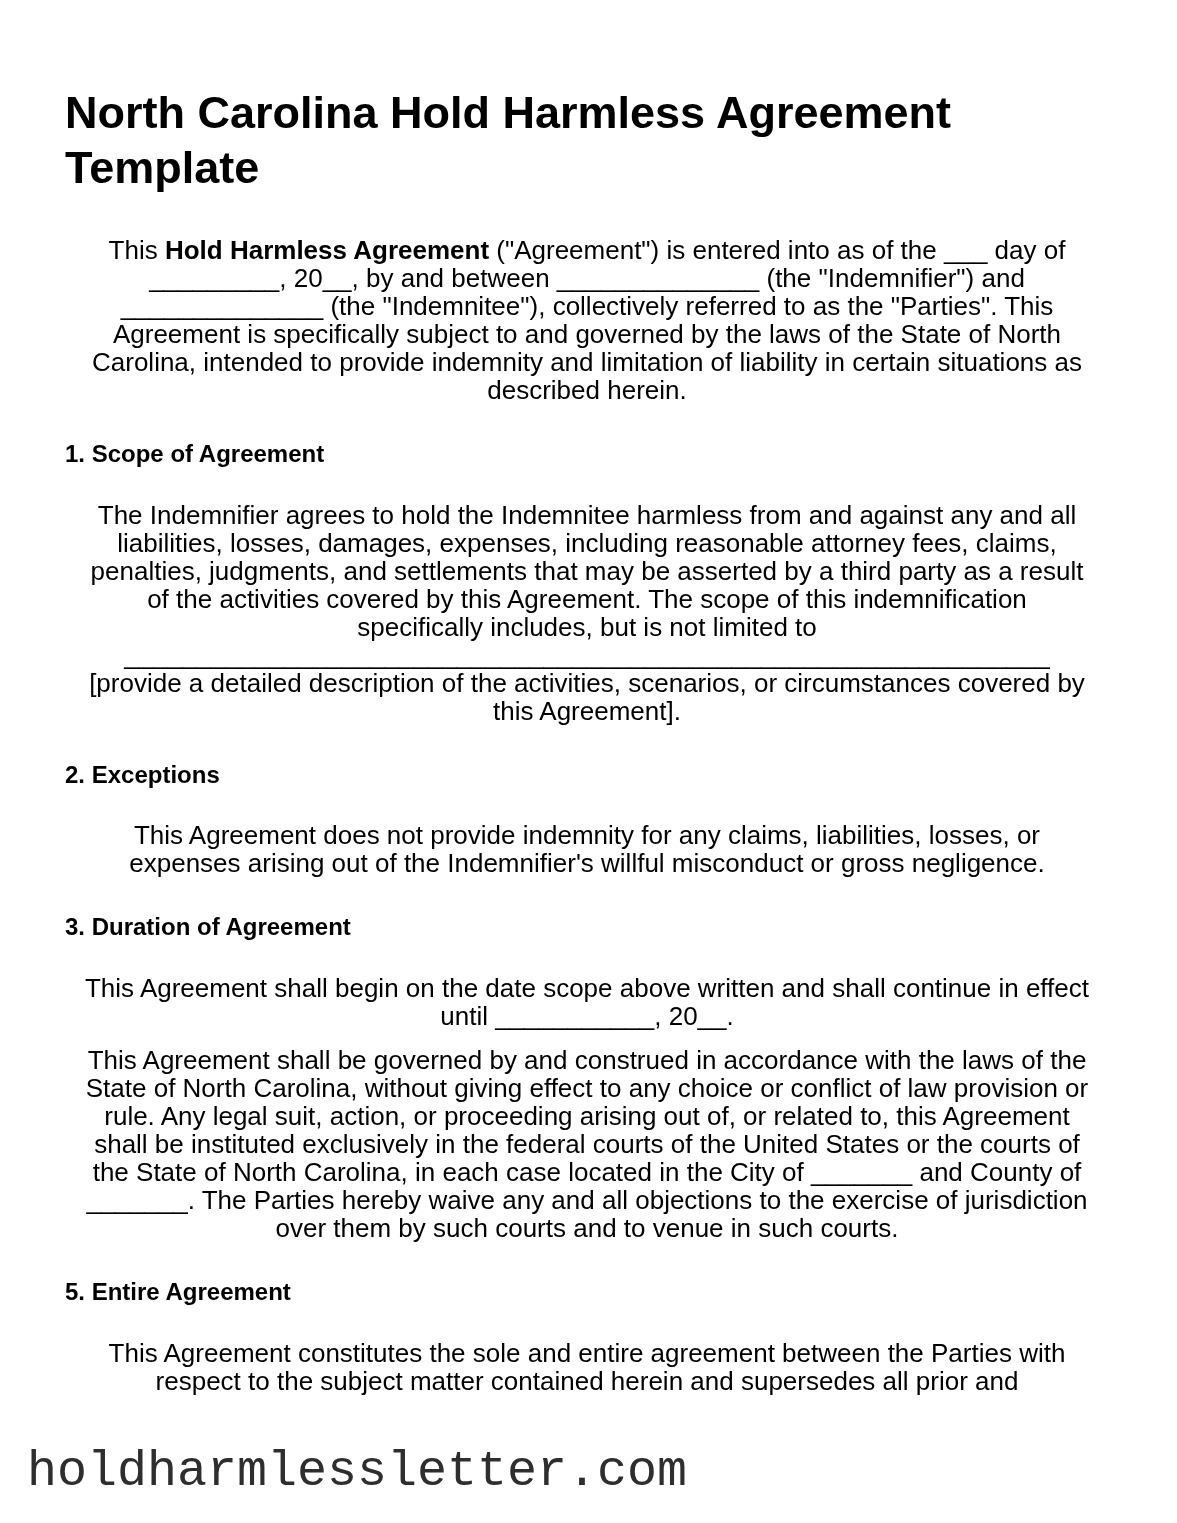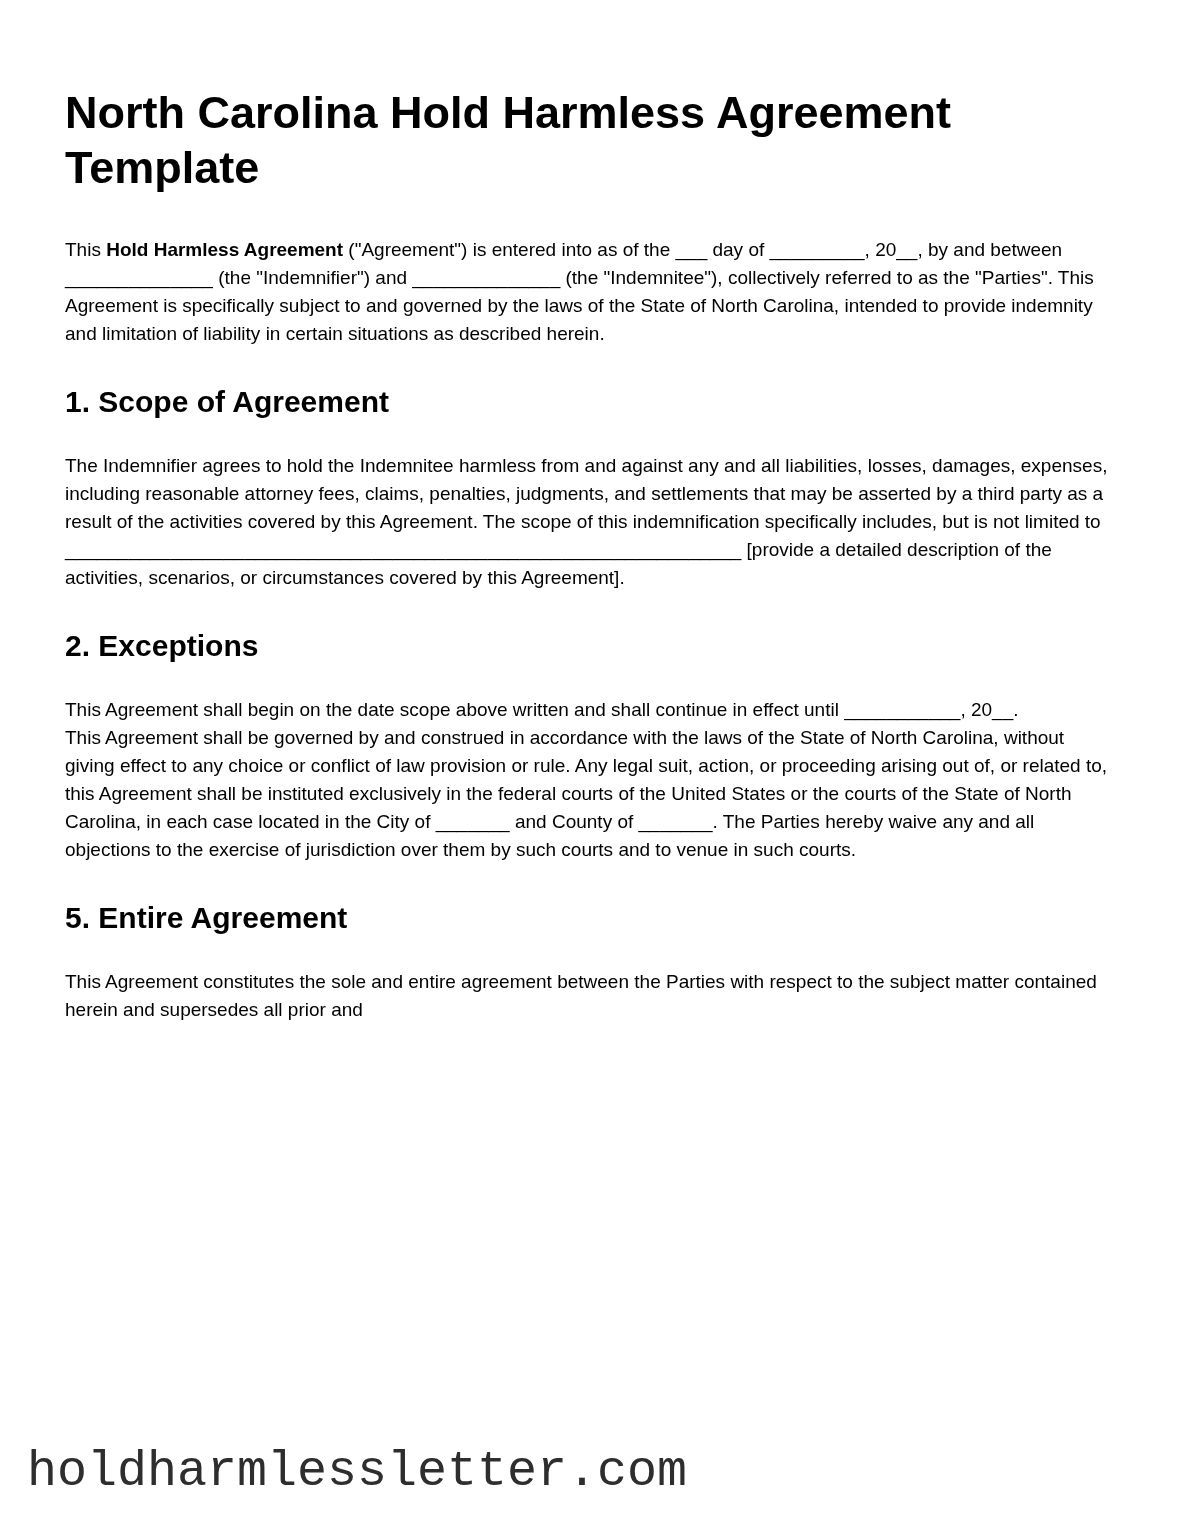--- a/index.html
+++ b/index.html
@@ -22,32 +22,33 @@
     padding: 86px 68px 0 65px;
   }
   h1.doc-title {
     font-size: 45px;
     line-height: 1.22;
     font-weight: 700;
     margin: 0 0 40px 0;
     color: #000000;
   }
   h2.section-heading {
-    font-size: 30px;
+    font-size: 24px;
     line-height: 1.2;
     font-weight: 700;
     margin: 36px 0 32px 0;
     color: #000000;
   }
   p.body-text {
-    font-size: 19px;
+    font-size: 26px;
     line-height: 28px;
-    margin: 0;
+    margin: 16px;
     color: #000000;
     word-wrap: break-word;
+    text-align: center;
   }
   .footer-mark {
     position: absolute;
     left: 27px;
     top: 1443px;
     font-family: "Liberation Mono", "DejaVu Sans Mono", monospace;
     font-size: 50px;
     font-weight: 400;
     letter-spacing: 0px;
     color: #2e2e2e;
@@ -64,23 +65,25 @@
 
     <p class="body-text"><span>This </span><strong>Hold Harmless Agreement</strong><span> ("Agreement") is entered into as of the ___ day of _________, 20__, by and between ______________ (the "Indemnifier") and ______________ (the "Indemnitee"), collectively referred to as the "Parties". This Agreement is specifically subject to and governed by the laws of the State of North Carolina, intended to provide indemnity and limitation of liability in certain situations as described herein.</span></p>
 
     <section>
       <h2 class="section-heading">1. Scope of Agreement</h2>
       <p class="body-text">The Indemnifier agrees to hold the Indemnitee harmless from and against any and all liabilities, losses, damages, expenses, including reasonable attorney fees, claims, penalties, judgments, and settlements that may be asserted by a third party as a result of the activities covered by this Agreement. The scope of this indemnification specifically includes, but is not limited to ________________________________________________________________ [provide a detailed description of the activities, scenarios, or circumstances covered by this Agreement].</p>
     </section>
 
     <section>
       <h2 class="section-heading">2. Exceptions</h2>
+      <p class="body-text">This Agreement does not provide indemnity for any claims, liabilities, losses, or expenses arising out of the Indemnifier's willful misconduct or gross negligence.</p>
     </section>
 
     <section>
+      <h2 class="section-heading">3. Duration of Agreement</h2>
       <p class="body-text">This Agreement shall begin on the date scope above written and shall continue in effect until ___________, 20__.</p>
     </section>
 
     <section>
       <p class="body-text">This Agreement shall be governed by and construed in accordance with the laws of the State of North Carolina, without giving effect to any choice or conflict of law provision or rule. Any legal suit, action, or proceeding arising out of, or related to, this Agreement shall be instituted exclusively in the federal courts of the United States or the courts of the State of North Carolina, in each case located in the City of _______ and County of _______. The Parties hereby waive any and all objections to the exercise of jurisdiction over them by such courts and to venue in such courts.</p>
     </section>
 
     <section>
       <h2 class="section-heading">5. Entire Agreement</h2>
       <p class="body-text">This Agreement constitutes the sole and entire agreement between the Parties with respect to the subject matter contained herein and supersedes all prior and</p>

